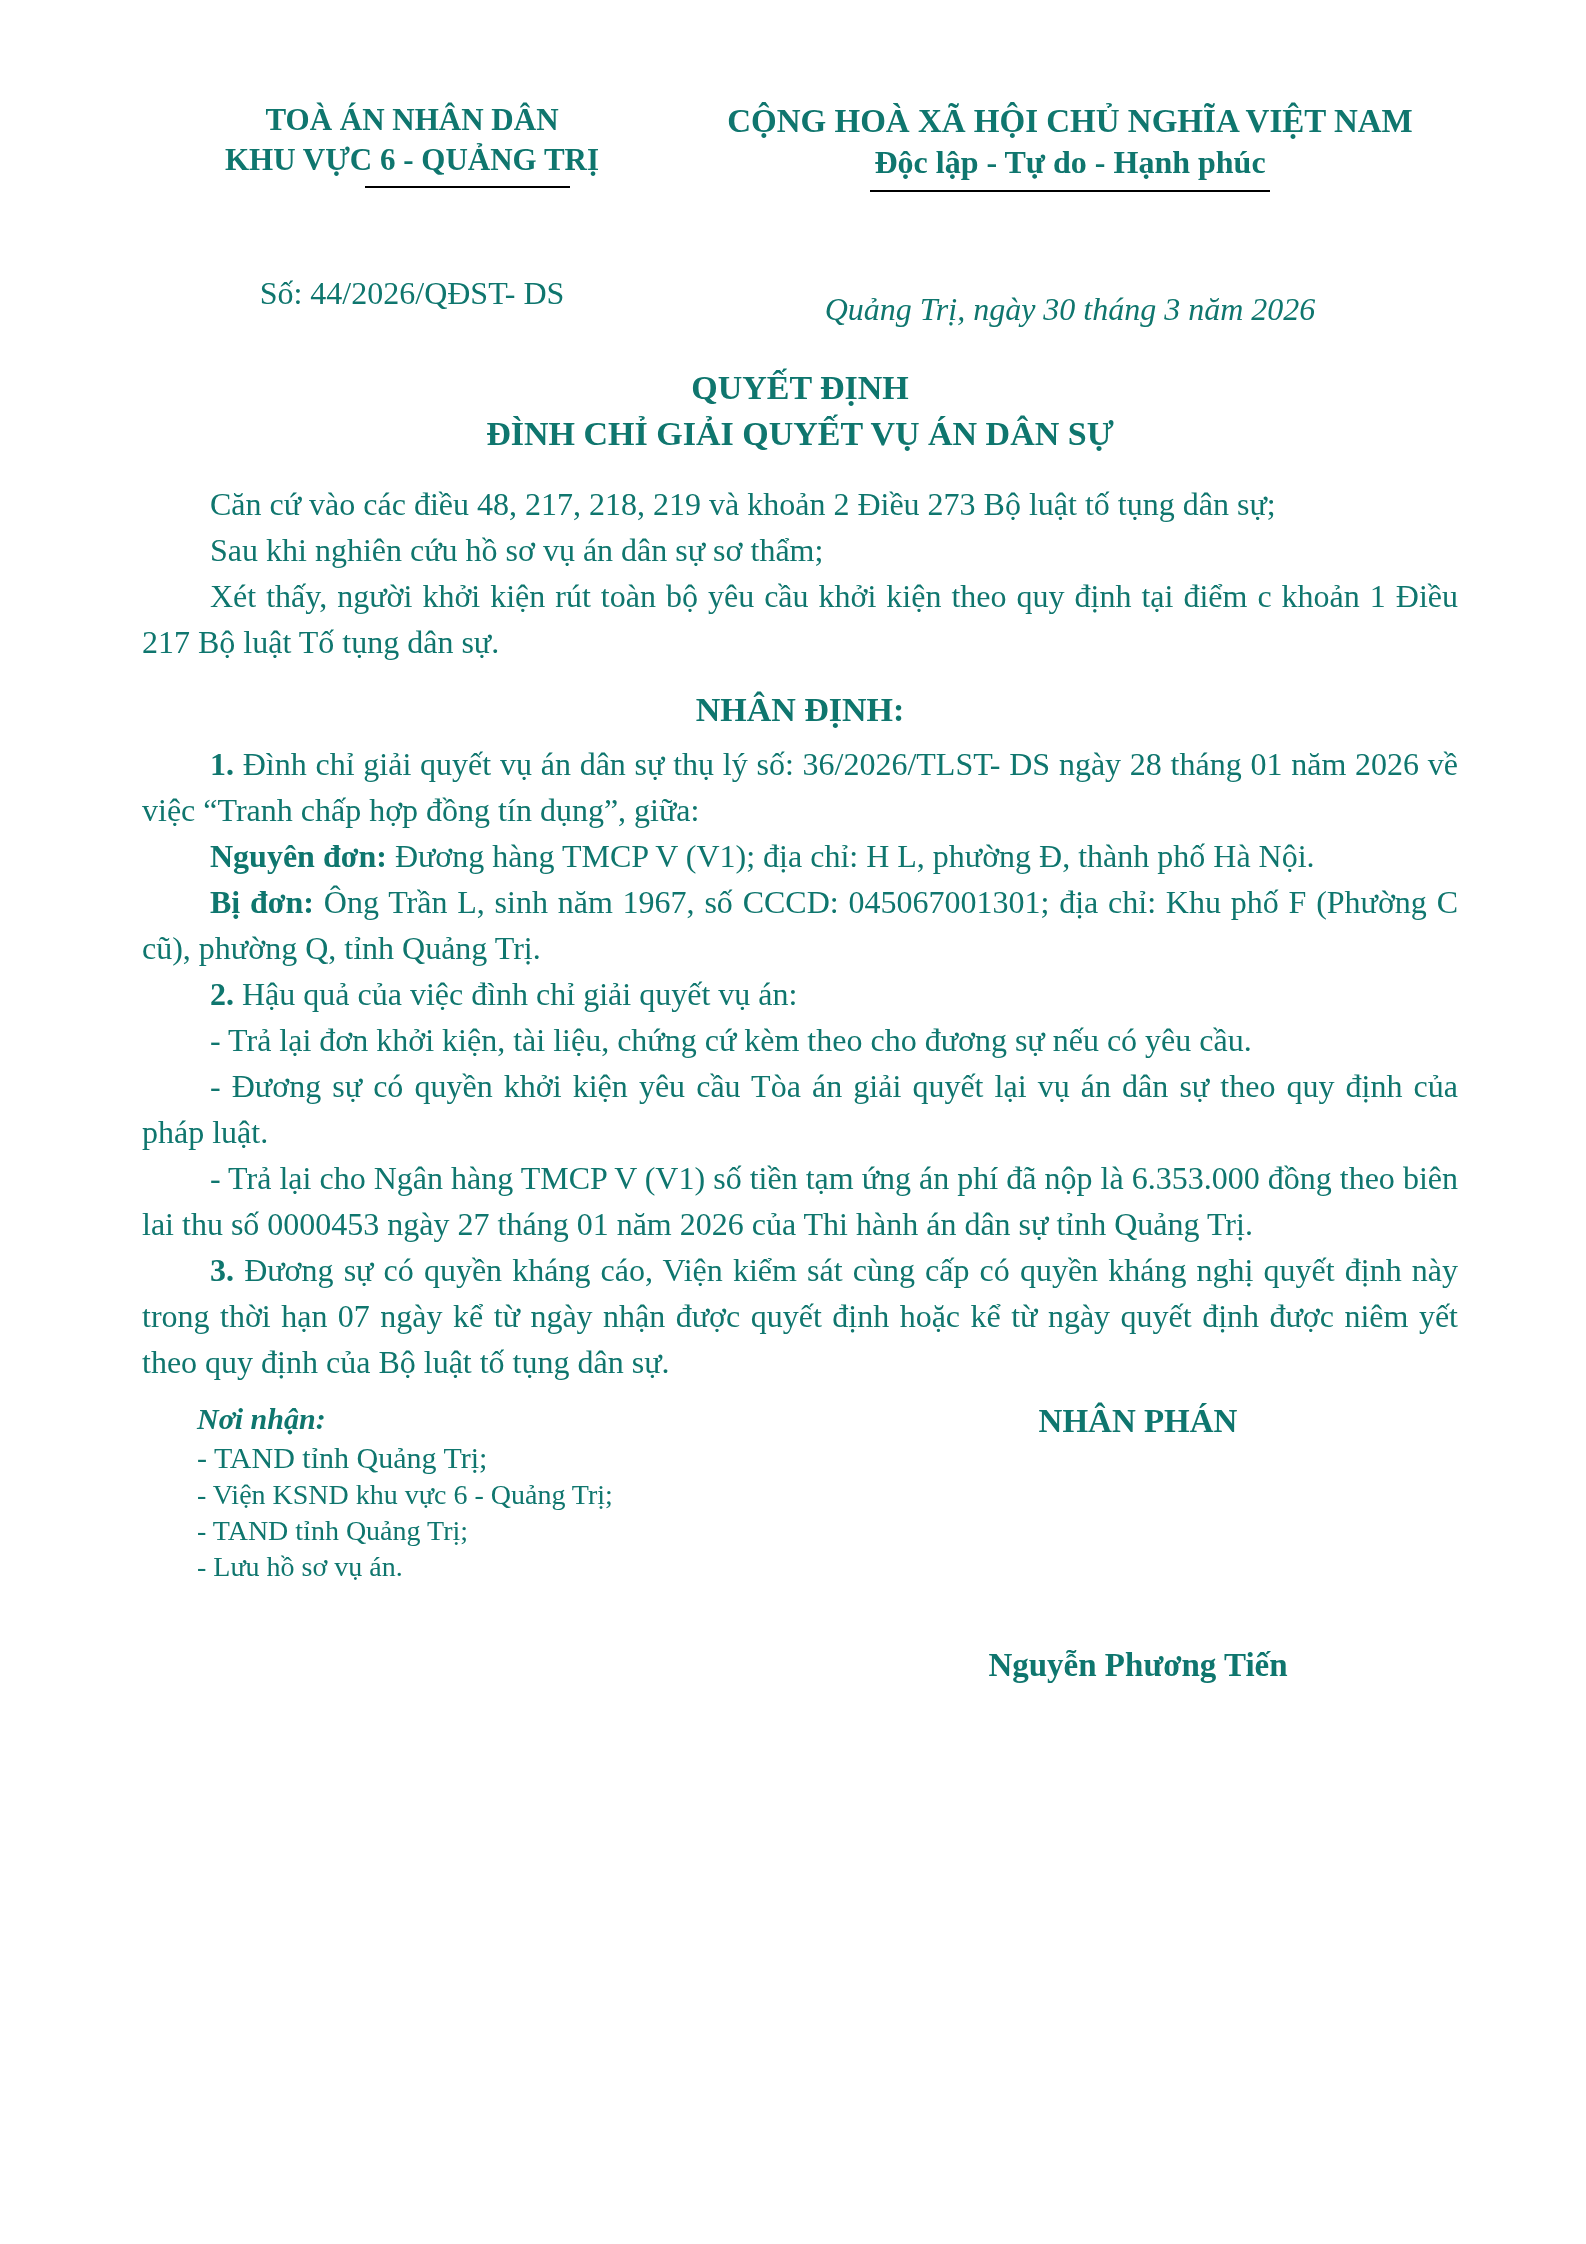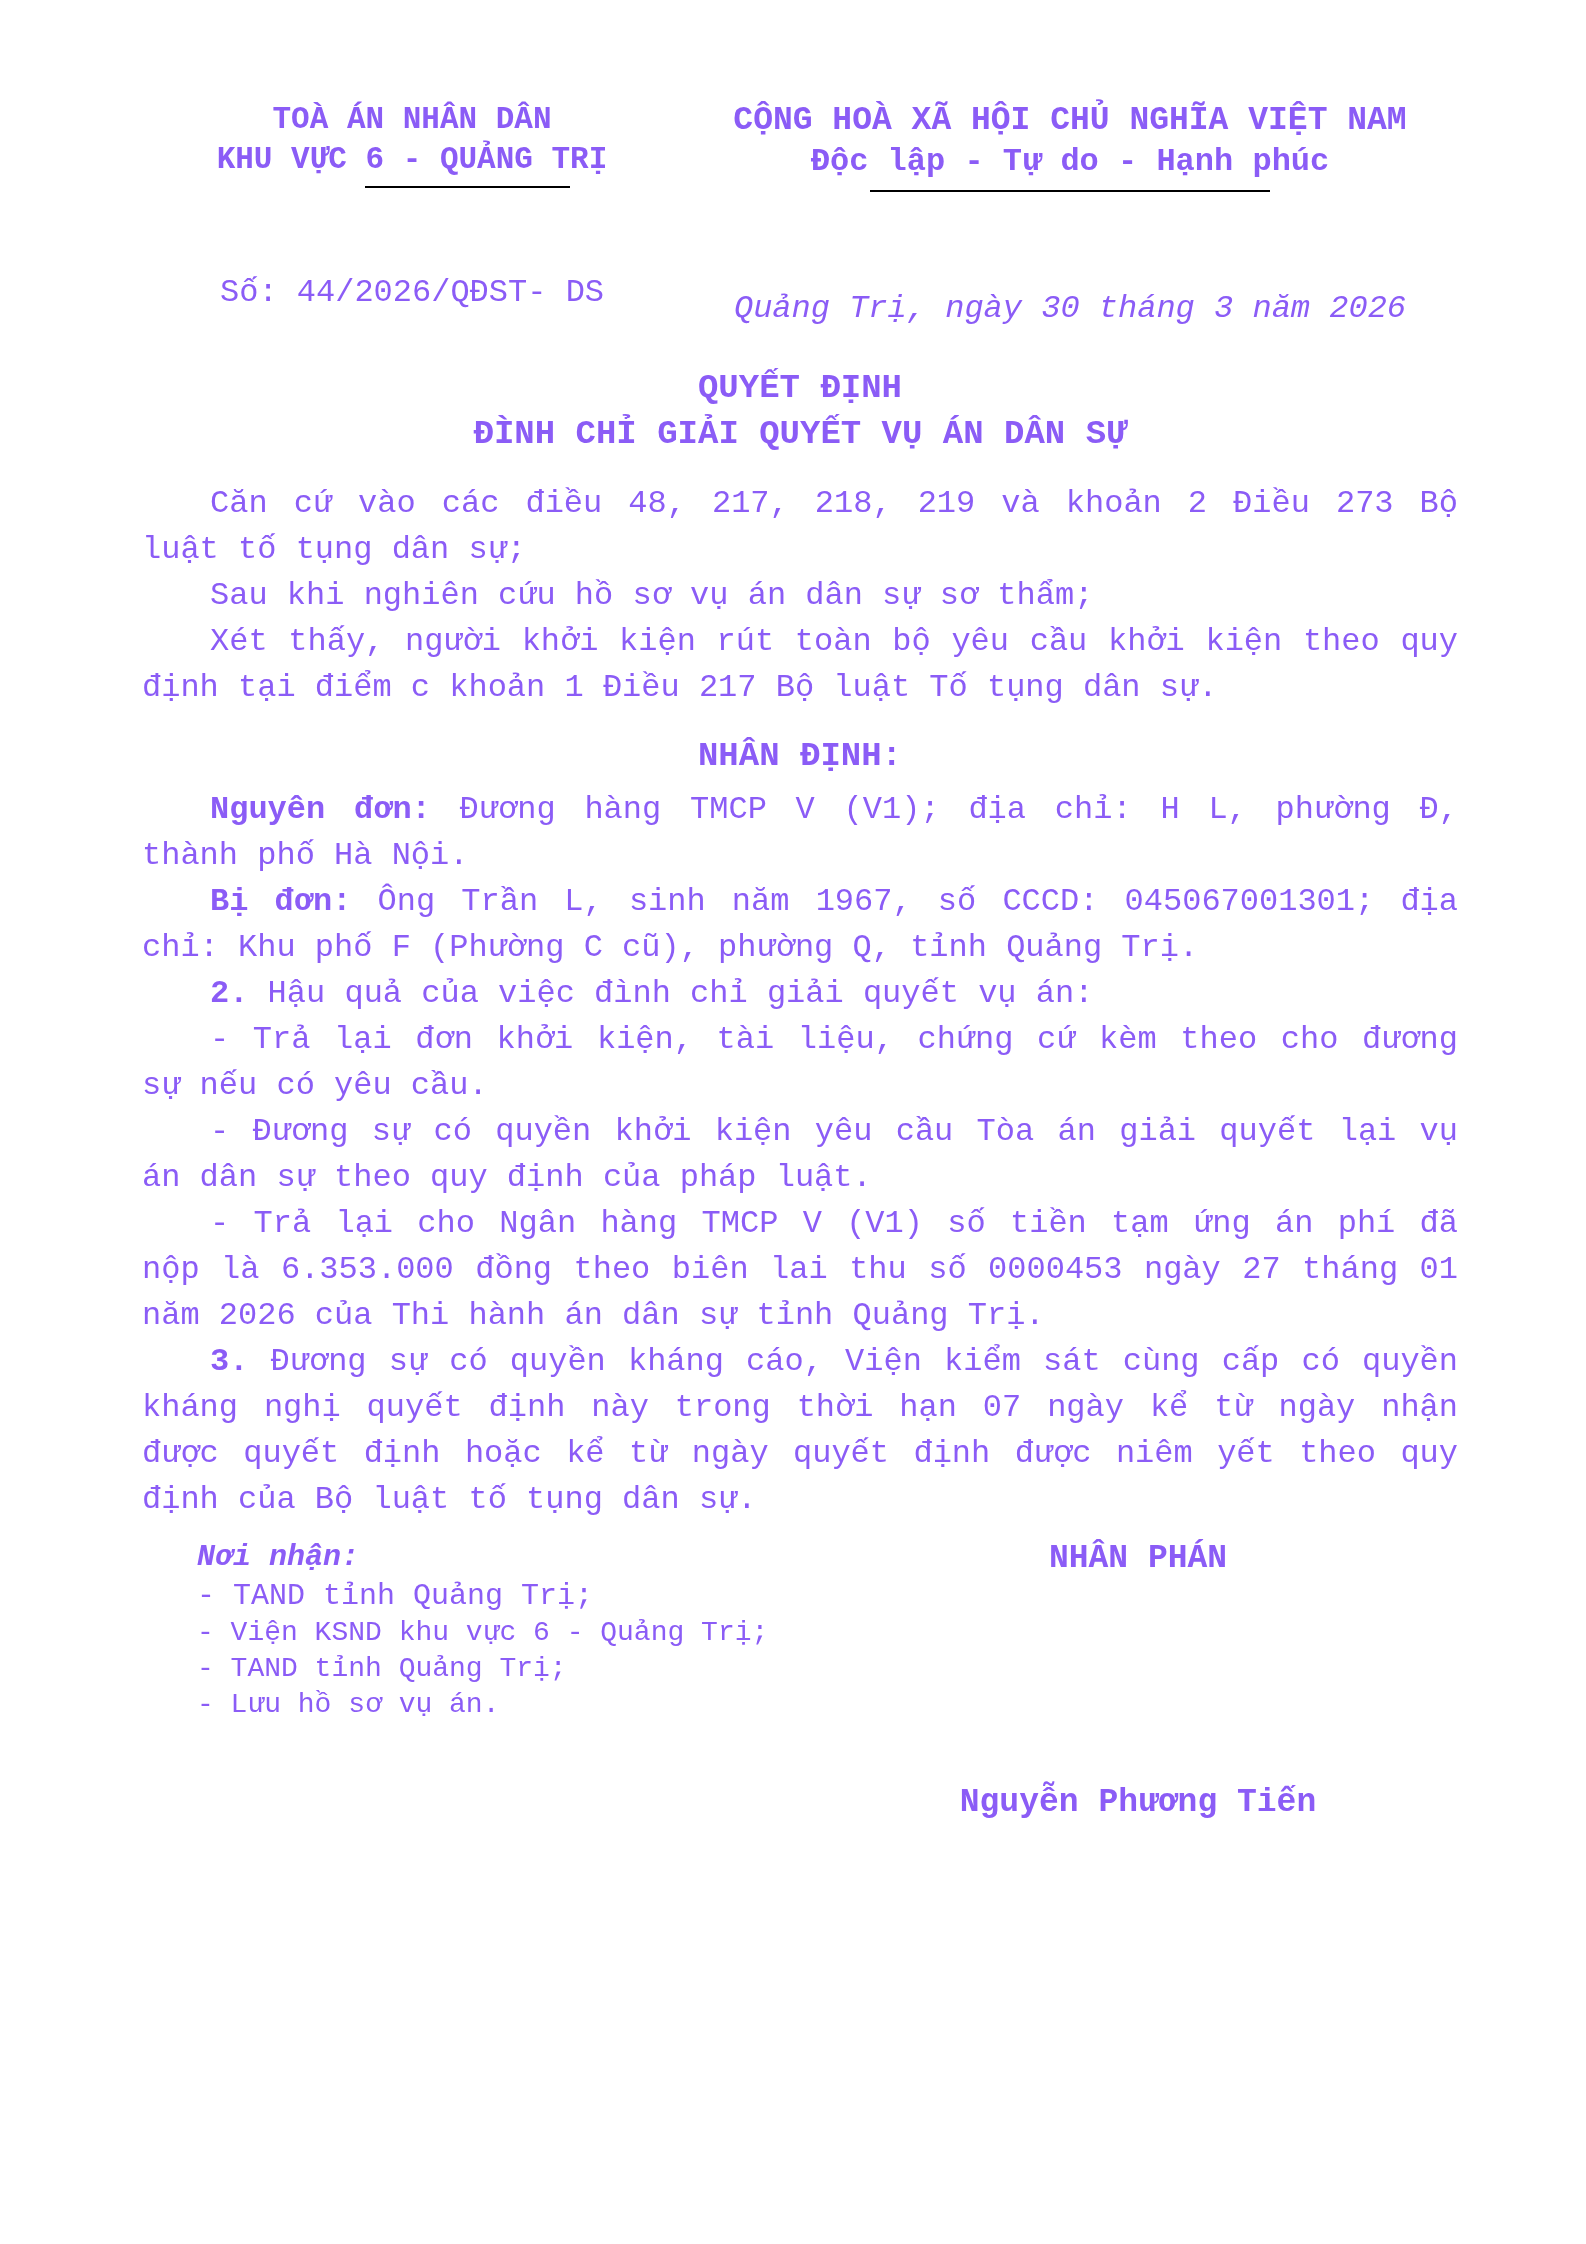--- a/index.html
+++ b/index.html
@@ -3,22 +3,22 @@
 <meta charset="utf-8">
 <style>
   html, body { margin: 0; padding: 0; background: #ffffff; }
   .page {
     position: relative;
     width: 1586px;
     height: 2244px;
     box-sizing: border-box;
     margin: 0 auto;
     background: #ffffff;
-    color: #8b5cf6;
-    font-family: Liberation Mono, monospace;
+    color: #0f766e;
+    font-family: Liberation Serif, serif;
     padding: 100px 128px 0 142px;
     overflow: hidden;
   }
 
   
   .header { display: flex; }
   .h-left  { width: 540px; text-align: center; }
   .h-right { flex: 1; text-align: center; }
 
   .court-l1 { font-weight: bold; font-size: 31px; line-height: 40px; }
@@ -91,20 +91,21 @@
     <div class="title-l2">ĐÌNH CHỈ GIẢI QUYẾT VỤ ÁN DÂN SỰ</div>
   </div>
 
   <div class="body-text">
     <p><span class="lead"></span><span>Căn cứ vào các điều 48, 217, 218, 219 và khoản 2 Điều 273 Bộ luật tố tụng dân sự;</span></p>
     <p><span class="lead"></span><span>Sau khi nghiên cứu hồ sơ vụ án dân sự sơ thẩm;</span></p>
     <p><span class="lead"></span><span>Xét thấy, người khởi kiện rút toàn bộ yêu cầu khởi kiện theo quy định tại điểm c khoản 1 Điều 217 Bộ luật Tố tụng dân sự.</span></p>
 
     <div class="decision-heading">NHÂN ĐỊNH:</div>
 
+    <p><span class="lead">1.</span><span> Đình chỉ giải quyết vụ án dân sự thụ lý số: 36/2026/TLST- DS ngày 28 tháng 01 năm 2026 về việc “Tranh chấp hợp đồng tín dụng”, giữa:</span></p>
     <p><span class="lead">Nguyên đơn:</span><span> Đương hàng TMCP V (V1); địa chỉ: H L, phường Đ, thành phố Hà Nội.</span></p>
     <p><span class="lead">Bị đơn:</span><span> Ông Trần L, sinh năm 1967, số CCCD: 045067001301; địa chỉ: Khu phố F (Phường C cũ), phường Q, tỉnh Quảng Trị.</span></p>
     <p><span class="lead">2.</span><span> Hậu quả của việc đình chỉ giải quyết vụ án:</span></p>
     <p><span class="lead"></span><span>- Trả lại đơn khởi kiện, tài liệu, chứng cứ kèm theo cho đương sự nếu có yêu cầu.</span></p>
     <p><span class="lead"></span><span>- Đương sự có quyền khởi kiện yêu cầu Tòa án giải quyết lại vụ án dân sự theo quy định của pháp luật.</span></p>
     <p><span class="lead"></span><span>- Trả lại cho Ngân hàng TMCP V (V1) số tiền tạm ứng án phí đã nộp là 6.353.000 đồng theo biên lai thu số 0000453 ngày 27 tháng 01 năm 2026 của Thi hành án dân sự tỉnh Quảng Trị.</span></p>
     <p><span class="lead">3.</span><span> Đương sự có quyền kháng cáo, Viện kiểm sát cùng cấp có quyền kháng nghị quyết định này trong thời hạn 07 ngày kể từ ngày nhận được quyết định hoặc kể từ ngày quyết định được niêm yết theo quy định của Bộ luật tố tụng dân sự.</span></p>
   </div>
 
   <div class="footer">

